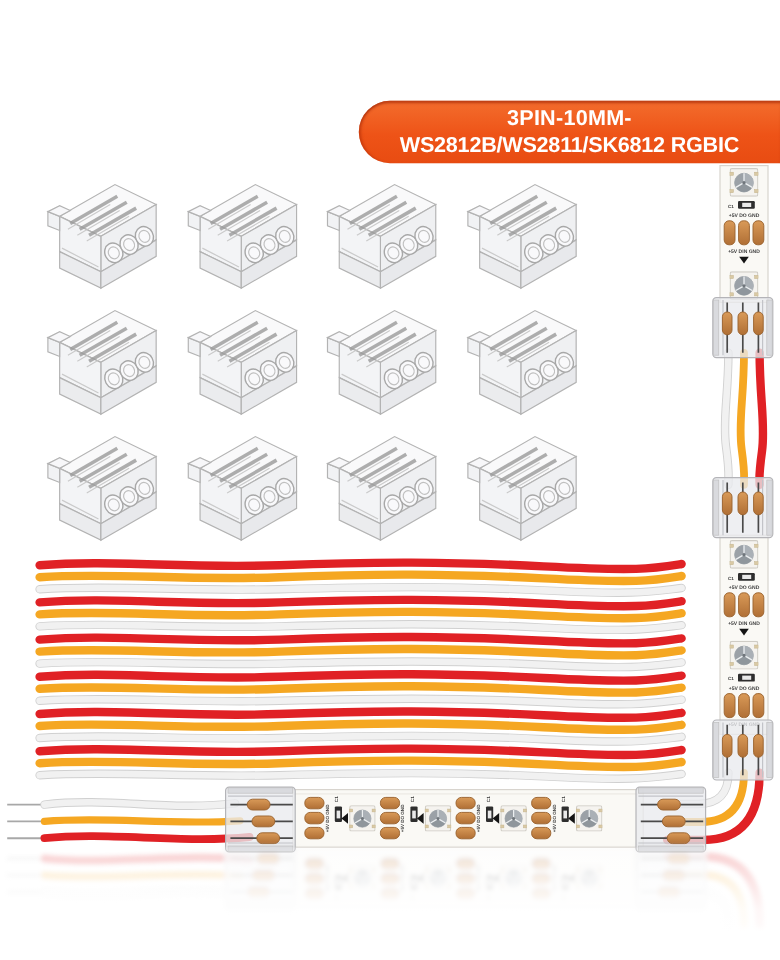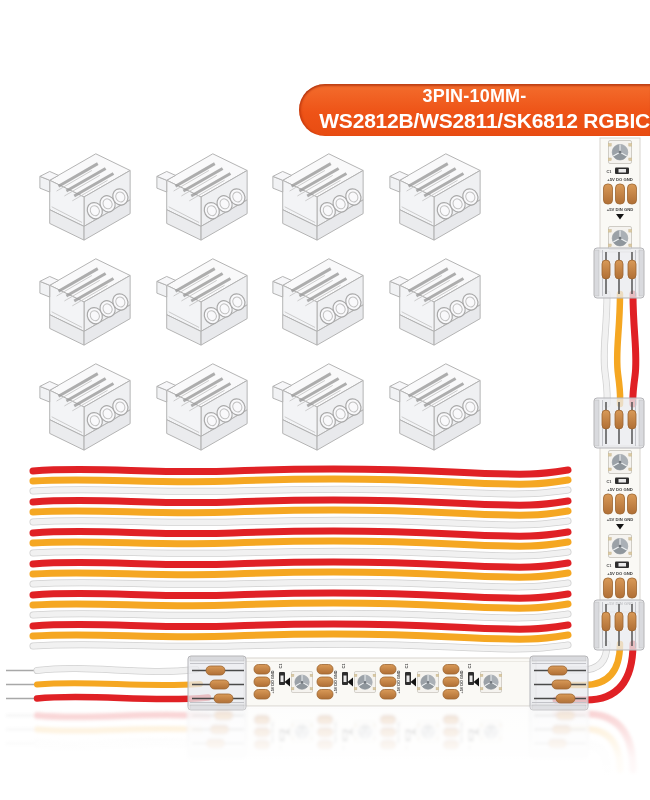--- a/index.html
+++ b/index.html
@@ -5,21 +5,21 @@
   html,body{margin:0;padding:0;background:#fff;}
   .stage{position:relative;width:650px;height:792px;background:#fff;overflow:hidden;
          font-family:"Liberation Sans",sans-serif;}
   .scene{position:absolute;left:0;top:0;}
   .badge{position:absolute;left:299px;top:84px;width:351px;height:52px;
          background:linear-gradient(180deg,var(--badge-orange-light,#f36d2d) 0%,var(--badge-orange,#ee5317) 55%,#e84c12 100%);
          border-radius:26px 0 0 26px;color:#fff;font-weight:bold;text-align:center;
          box-shadow:inset 0 3px 2px -1px rgba(150,30,0,.55), inset 3px 0 2px -1px rgba(150,30,0,.35);
          display:flex;flex-direction:column;justify-content:center;line-height:1.28;}
   .badge .l1{font-size:18px;letter-spacing:.2px;}
-  .badge .l2{font-size:21px;letter-spacing:-.2px;text-align:right;}
+  .badge .l2{font-size:18px;letter-spacing:-.2px;}
   .t{font-family:"Liberation Sans",sans-serif;font-weight:bold;font-size:4.2px;fill:#3d3d3d;text-anchor:middle;}
   .t2{font-size:3.8px;}
   .arr{fill:#141414;}
   .pad{fill:url(#copperGrad);stroke:var(--copper-dark,#9c6430);stroke-width:.8;}
   .cond{stroke:#4a4a4a;stroke-width:1.4;fill:none;}
   .wire{fill:none;stroke-linecap:round;}
   .w-red{stroke:var(--wire-red,#e02125);}
   .w-yel{stroke:var(--wire-yellow,#f5a722);}
   .w-whtU{stroke:#d0d0d0;}
   .w-wht{stroke:var(--wire-white,#f1f1f1);}

